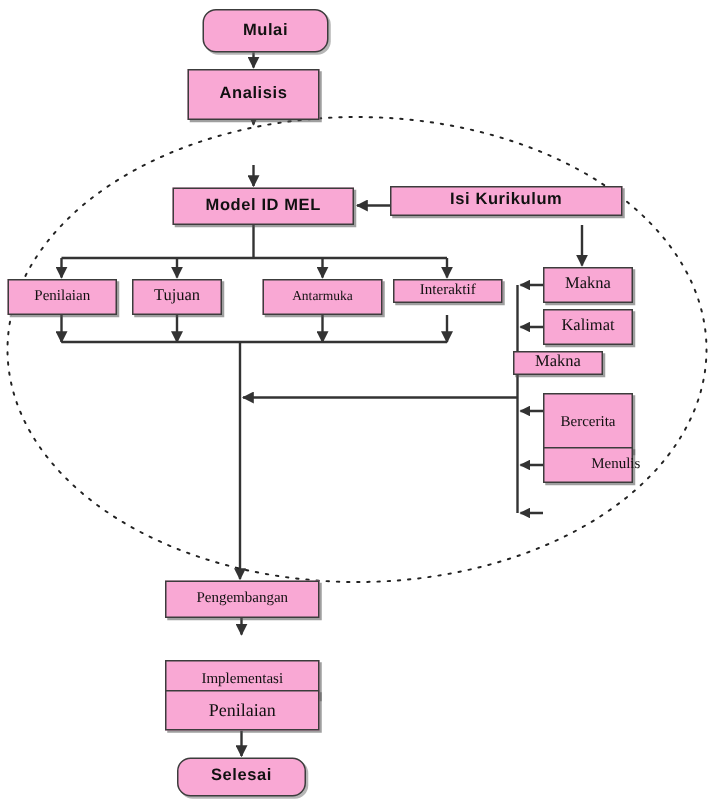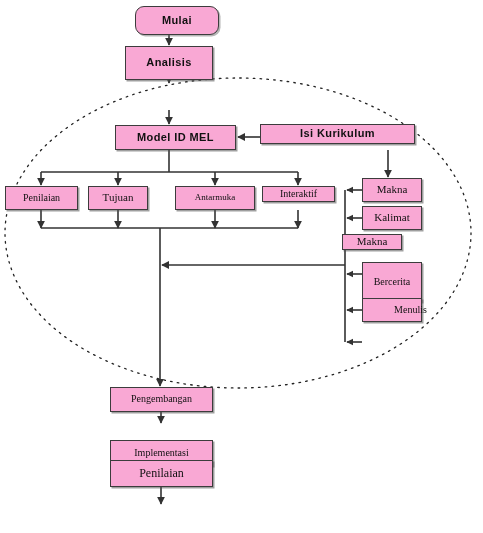--- a/index.html
+++ b/index.html
@@ -158,14 +158,17 @@
     </div>
   <div class="node serif" style="left: 110px; top: 387px; width: 103px; height: 25px; font-size: 10px;">
       <span class="label">Pengembangan</span>
     </div>
   <div class="node serif" style="left: 110px; top: 424px; width: 103px; height: 26px; font-size: 10px; margin-top: 16px;">
       <span class="label">Implementasi</span>
     </div>
   <div class="node serif" style="left: 110px; top: 460px; width: 103px; height: 27px; font-size: 12px; text-align: center;">
       <span class="label">Penilaian</span>
     </div>
+  <div class="node rounded sans-bold" style="left: 118px; top: 505px; width: 86px; height: 26px; font-size: 11px;">
+      <span class="label">Selesai</span>
+    </div>
 
 </div>
 
 </body></html>

